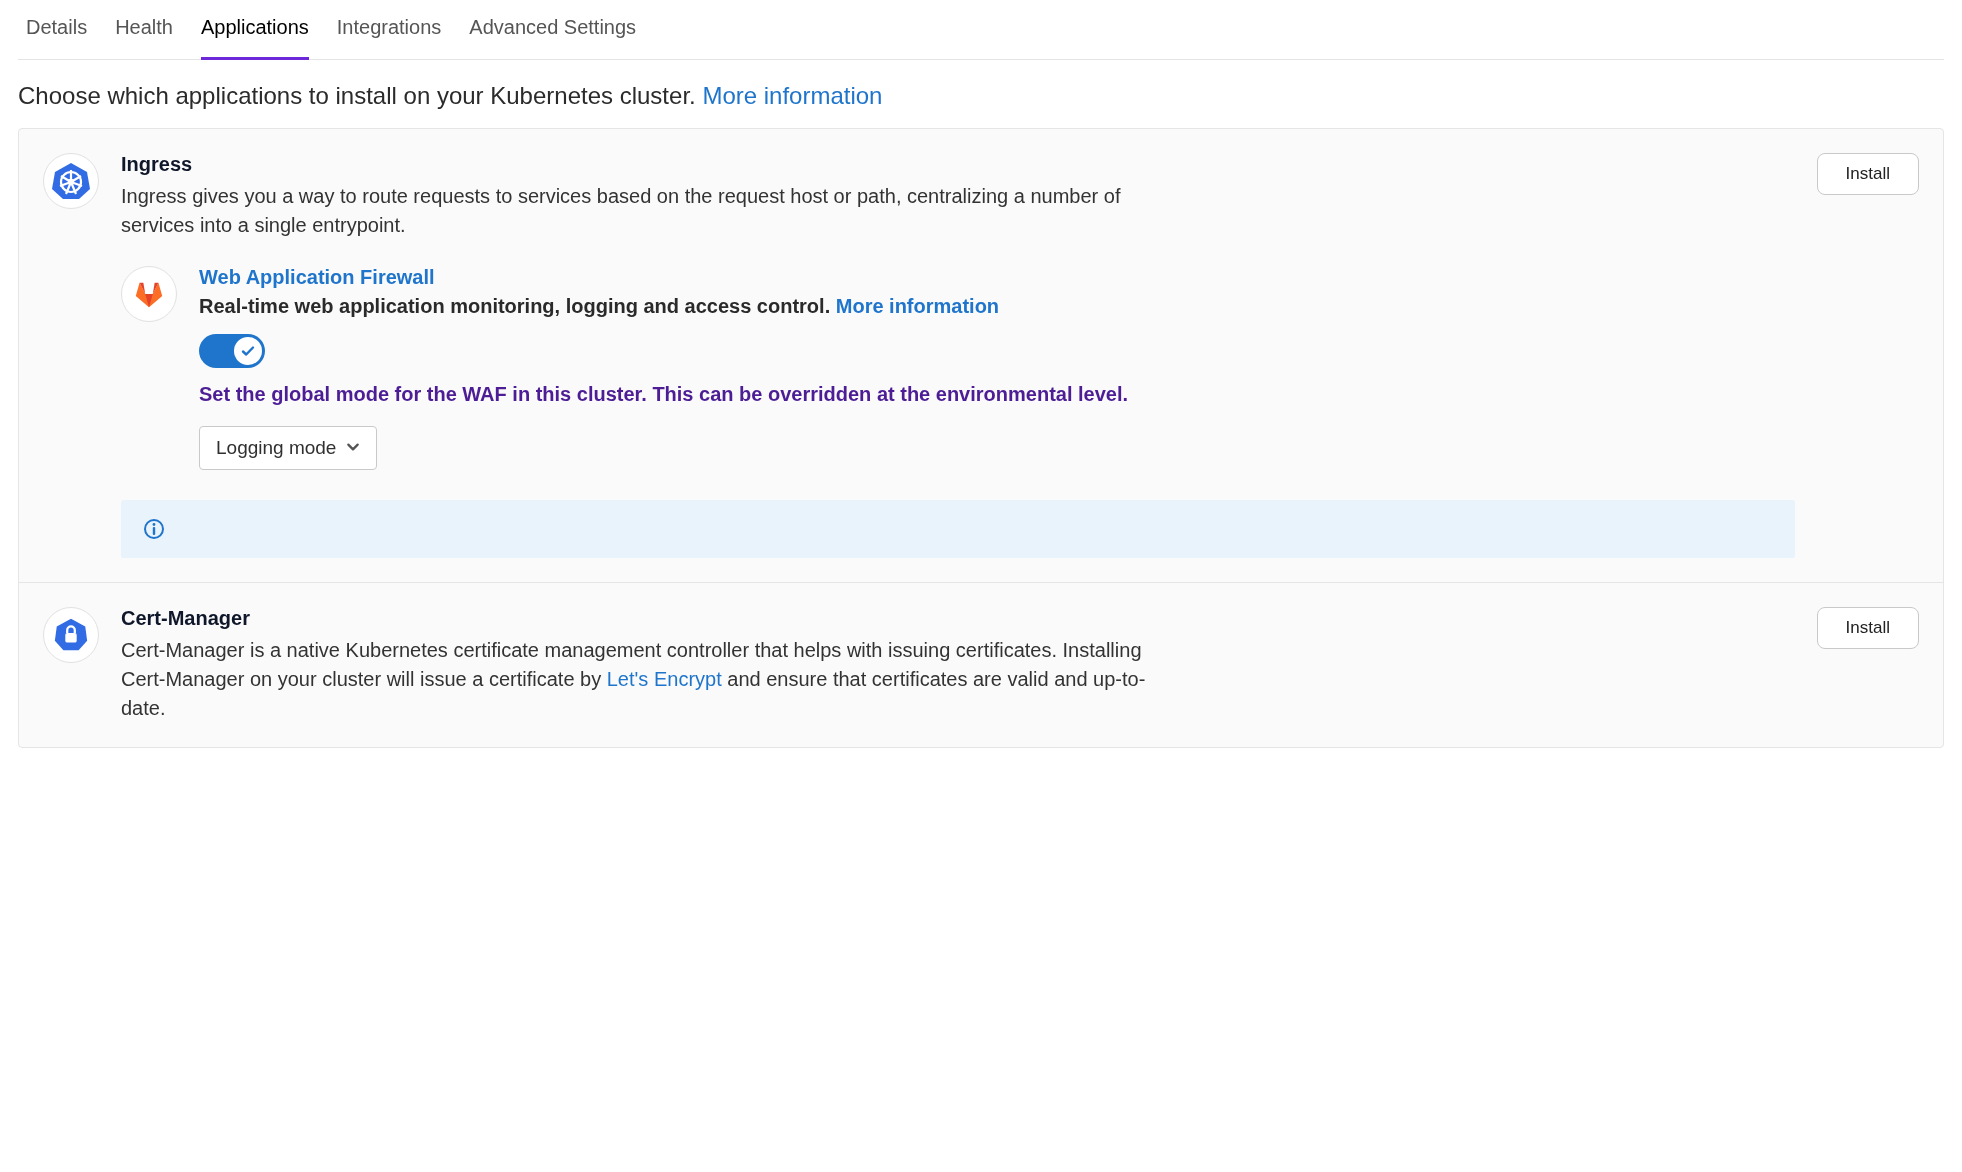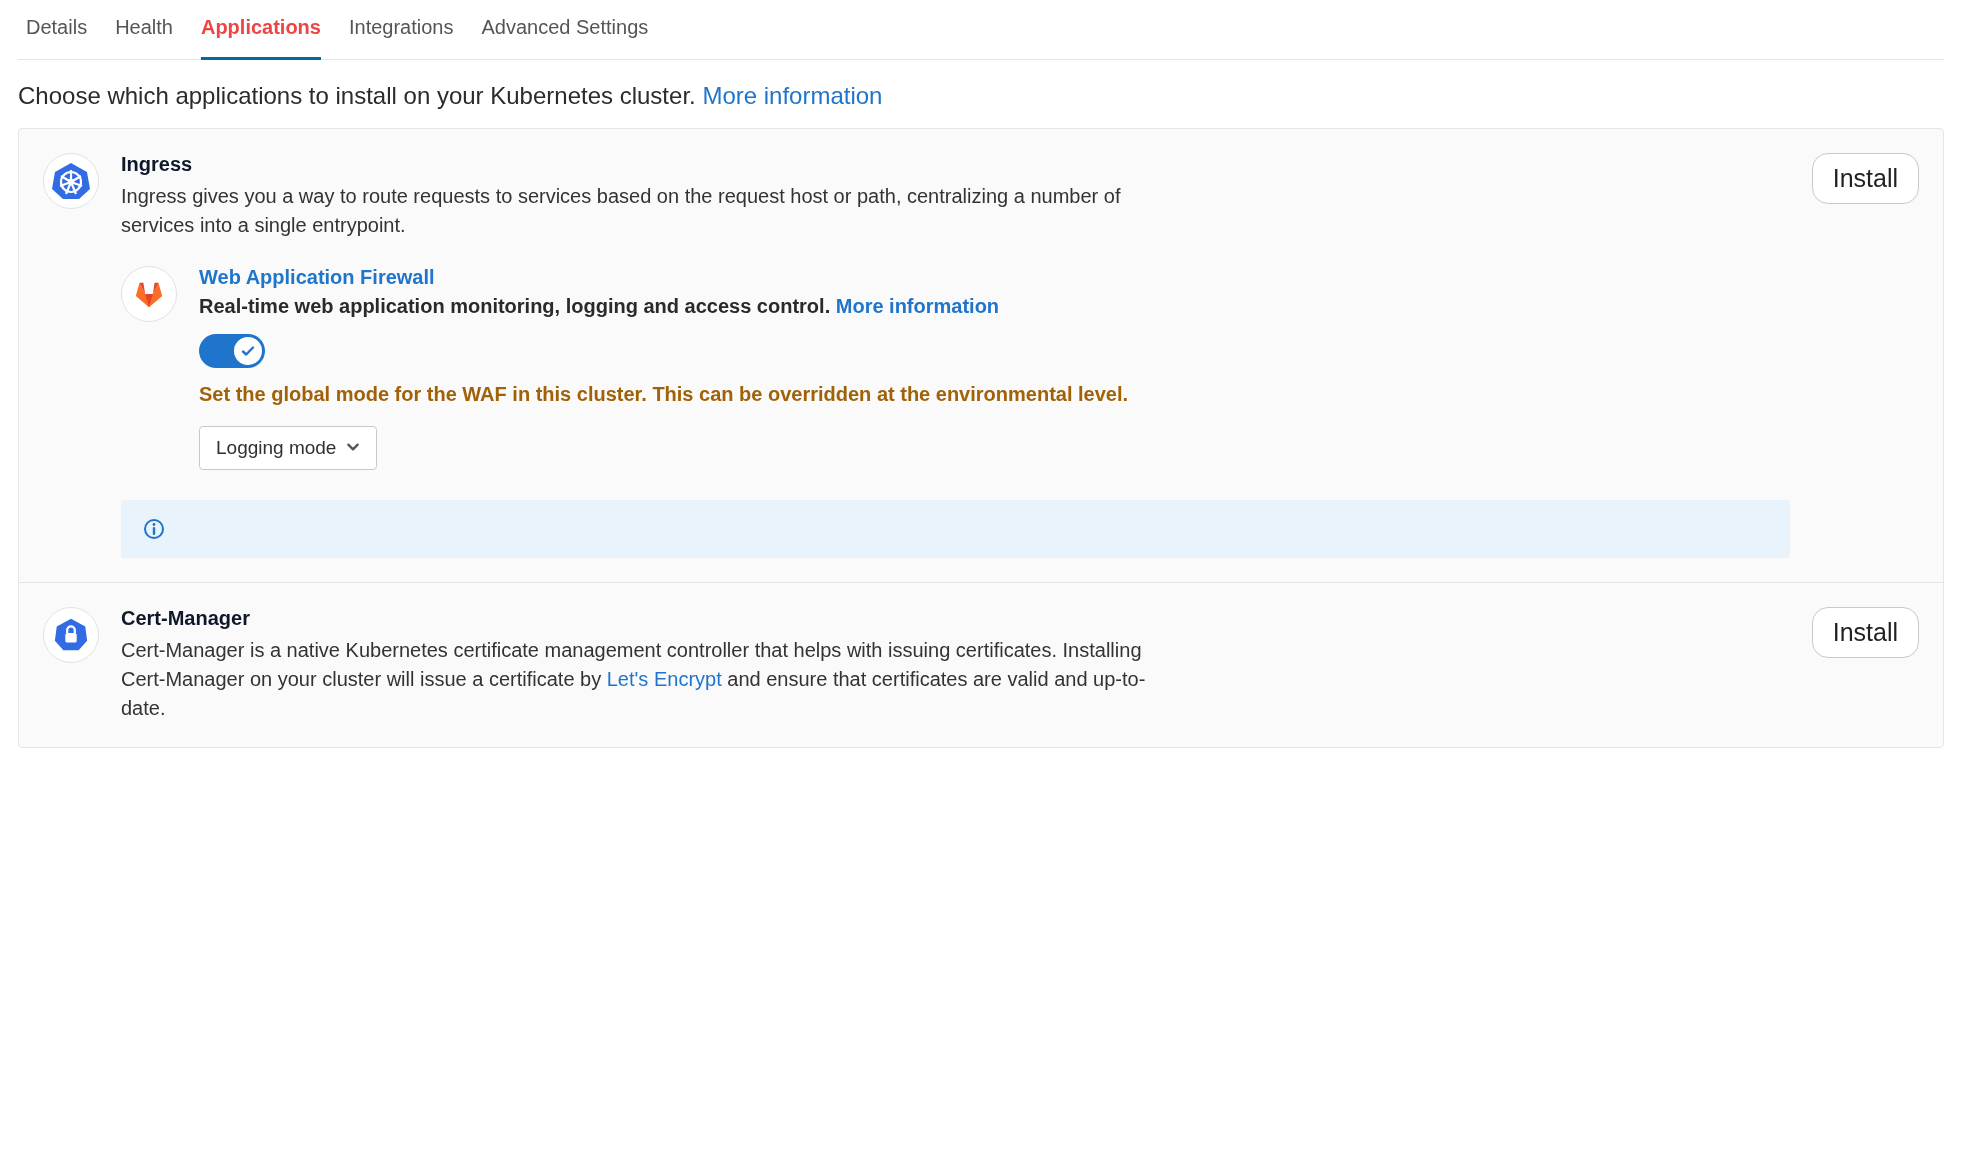--- a/index.html
+++ b/index.html
@@ -16,23 +16,23 @@
     border-bottom: 1px solid #e5e5e5;
     padding: 16px 8px 0 8px;
   }
   .tab {
     padding-bottom: 18px;
     color: #555;
     cursor: pointer;
     font-size: 20px;
   }
   .tab.active {
-    color: #ef4444;
-    font-weight: 700;
-    border-bottom: 3px solid #0369a1;
+    color: #000000;
+    font-weight: 400;
+    border-bottom: 3px solid #6d28d9;
     margin-bottom: -1px;
   }
   .intro {
     padding: 22px 0 18px 0;
     font-size: 24px;
     color: #2b2b2b;
   }
   a, .link { color: #1f75cb; text-decoration: none; cursor: pointer; }
   .panel {
     background: #fafafa;
@@ -49,22 +49,22 @@
   .app-icon {
     width: 56px; height: 56px; flex: 0 0 56px;
     background: #fff; border: 1px solid #e1e1e1; border-radius: 50%;
     display: flex; align-items: center; justify-content: center;
   }
   .app-main { flex: 1; min-width: 0; }
   .app-title { color: #0f172a; font-weight: 700; font-size: 20px; margin-bottom: 6px; display: inline-block; }
   .app-desc { color: #333; font-size: 20px; line-height: 1.45; max-width: 1060px; }
   .app-action { flex: 0 0 auto; }
   .btn {
-    background: #fff; border: 1px solid #c9c9c9; border-radius: 16px;
-    padding: 10px 20px; font-size: 25px; color: #222; cursor: pointer;
+    background: #fff; border: 1px solid #c9c9c9; border-radius: 8px;
+    padding: 10px 28px; font-size: 17px; color: #222; cursor: pointer;
   }
 
   .sub-row {
     display: flex; gap: 22px; margin-top: 26px;
   }
   .sub-icon {
     width: 56px; height: 56px; flex: 0 0 56px;
     background: #fff; border: 1px solid #e1e1e1; border-radius: 50%;
     display: flex; align-items: center; justify-content: center;
   }
@@ -79,21 +79,21 @@
   }
   .toggle .knob {
     position: absolute; right: 3px; top: 3px; width: 28px; height: 28px;
     background: #fff; border-radius: 50%;
     display:flex; align-items:center; justify-content:center;
   }
   .toggle .knob svg { width: 16px; height: 16px; }
 
   .label-row { margin-top: 30px; font-weight: 700; color: #2a2a2a; font-size: 20px; display:flex; align-items:center; gap:8px; }
   .label-row svg { width: 20px; height: 20px; }
-  .helper { margin-top: 10px; font-weight: 700; color: #a16207; font-size: 20px; }
+  .helper { margin-top: 10px; font-weight: 700; color: #4c1d95; font-size: 20px; }
 
   .select {
     margin-top: 20px;
     display: inline-flex; align-items: flex-start; gap: 10px;
     background: #fff; border: 1px solid #c9c9c9; border-radius: 4px;
     padding: 10px 16px; font-size: 19px; cursor: pointer;
   }
   .select svg { width: 14px; height: 14px; }
 
   .notice {

